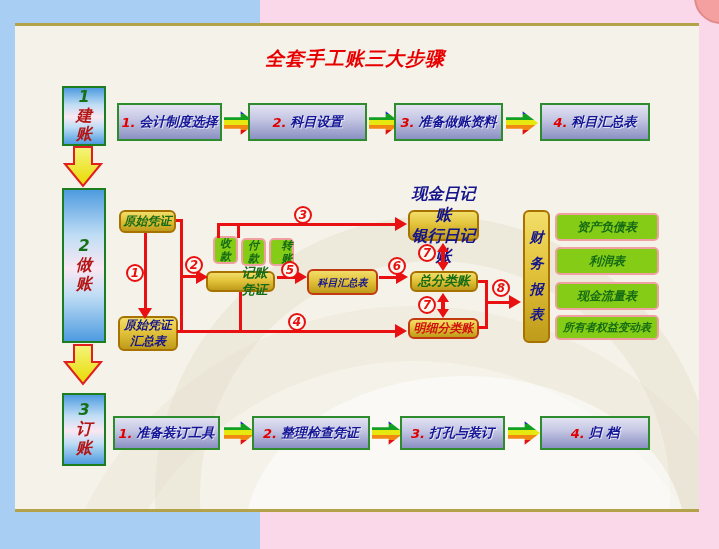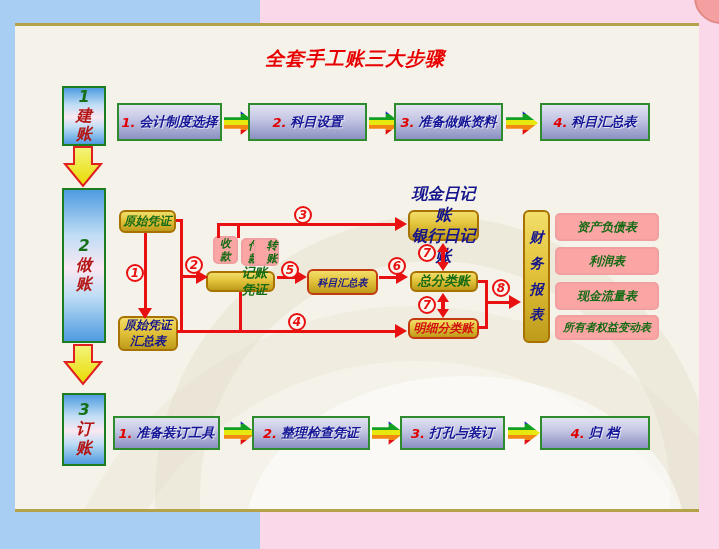--- a/index.html
+++ b/index.html
@@ -37,21 +37,21 @@
 
   .goldbox { background:linear-gradient(180deg,#F2DE6A 0%,#E3C33B 45%,#BE9B1A 100%);
     border:2px solid #A87200; border-radius:6px; display:flex; flex-direction:column;
     align-items:center; justify-content:center; font-weight:bold; text-align:center;
     line-height:1.3; }
   .txt-green { color:#156B15; }
   .txt-navy { color:#14148C; }
   .txt-red { color:#D01010; }
   .red-border { border-color:#C23A10; }
 
-  .greenbox { background:#fca5a5; border:2px solid #F0A0A0; border-radius:5px;
+  .greenbox { background:#84cc16; border:2px solid #F0A0A0; border-radius:5px;
     display:flex; align-items:center; justify-content:center; text-align:center;
     color:#156B15; font-weight:bold; }
   .vtype { font-size:11px; line-height:1.2; word-break:break-all; padding:1px; }
 
   .rline { position:absolute; background:#E81010; }
   .ah-r { position:absolute; width:0; height:0; border-top:7px solid transparent;
     border-bottom:7px solid transparent; border-left:12px solid #E81010; }
   .ah-d { position:absolute; width:0; height:0; border-left:7px solid transparent;
     border-right:7px solid transparent; border-top:11px solid #E81010; }
   .ah-u { position:absolute; width:0; height:0; border-left:6px solid transparent;
@@ -173,21 +173,21 @@
     <div class="abs goldbox txt-navy" style="left:523px;top:210px;width:27px;height:133px;">
       <span class="fin-report">财务报表</span>
     </div>
 
     <div class="abs greenbox vtype" style="left:213px;top:236px;width:25px;height:28px;">
       <span>收款</span>
     </div>
     <div class="abs greenbox vtype" style="left:241px;top:238px;width:25px;height:28px;">
       <span>付款</span>
     </div>
-    <div class="abs greenbox vtype" style="left:254px;top:238px;width:25px;height:28px;padding-left:12px;">
+    <div class="abs greenbox vtype" style="left:269px;top:238px;width:25px;height:28px;padding-left:12px;">
       <span>转账</span>
     </div>
 
     <div class="abs greenbox report" style="left:555px;top:213px;width:104px;height:28px;">
       <span>资产负债表</span>
     </div>
     <div class="abs greenbox report" style="left:555px;top:247px;width:104px;height:28px;">
       <span>利润表</span>
     </div>
     <div class="abs greenbox report" style="left:555px;top:282px;width:104px;height:28px;">

